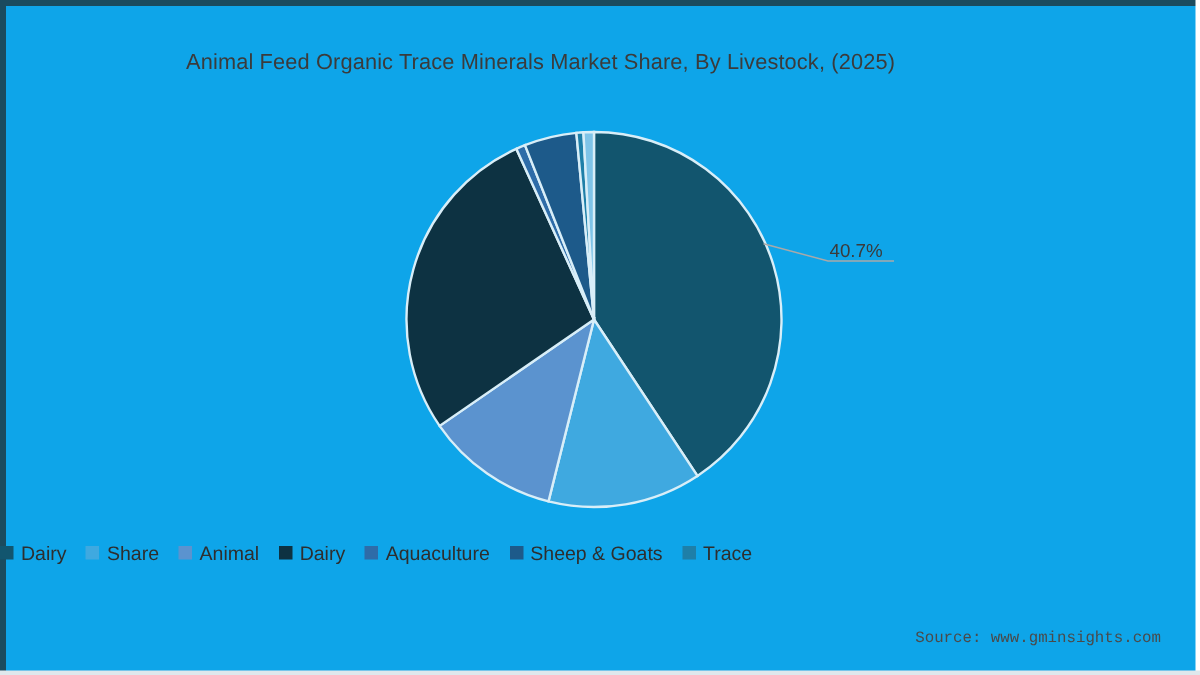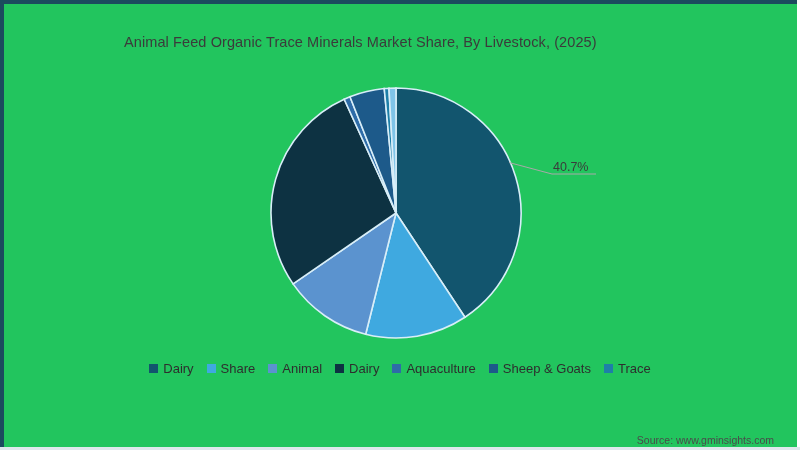--- a/index.html
+++ b/index.html
@@ -9,21 +9,21 @@
     background: #ffffff;
   }
   body {
     font-family: "Liberation Sans", sans-serif;
   }
 
   #figure {
     position: relative;
     width: 800px;
     height: 450px;
-    background: #22c55e;
+    background: #0ea5e9;
     box-sizing: border-box;
     overflow: hidden;
   }
 
   
   .frame-left {
     position: absolute;
     left: 0; top: 0;
     width: 4px; height: 450px;
     background: #1b4b5e;
@@ -86,21 +86,21 @@
 
   
   .legend {
     position: absolute;
     left: 0;
     top: 362px;
     width: 800px;
     display: flex;
     flex-direction: row;
     align-items: center;
-    justify-content: center;
+    justify-content: flex-start;
     gap: 13px;
     flex-wrap: nowrap;
   }
   .legend-item {
     display: flex;
     flex-direction: row;
     align-items: center;
     gap: 5px;
     white-space: nowrap;
   }
@@ -113,24 +113,25 @@
   .legend-label {
     font-size: 13px;
     color: #2e2e2e;
     line-height: 1;
   }
 
   
   .source-note {
     position: absolute;
     right: 26px;
-    bottom: 4px;
+    bottom: 18px;
     font-size: 10.5px;
     color: #4a4a4a;
     white-space: nowrap;
+    font-family: Liberation Mono, monospace;
   }
 </style>
 </head>
 <body>
 
 <div id="figure">
 
   <div class="frame-top"></div>
   <div class="frame-left"></div>
   <div class="frame-right"></div>

